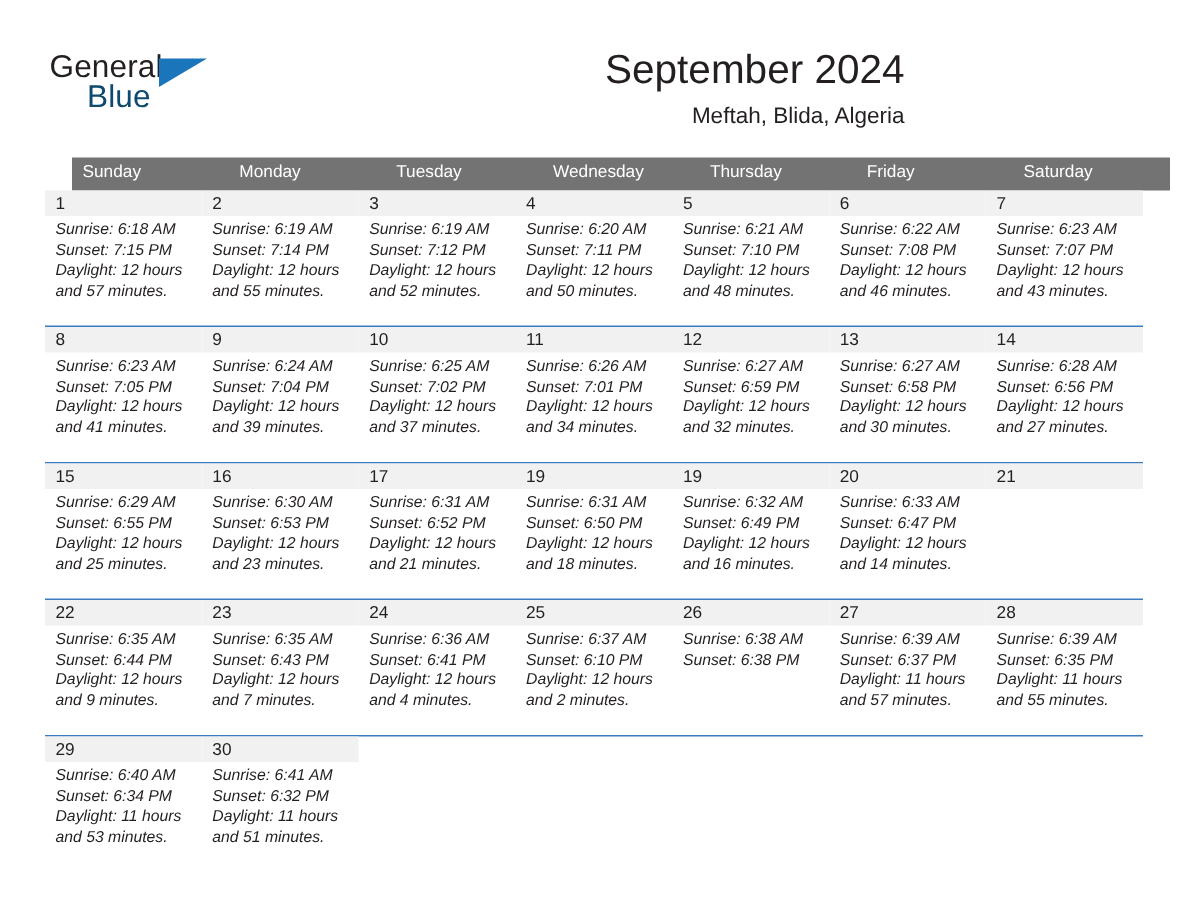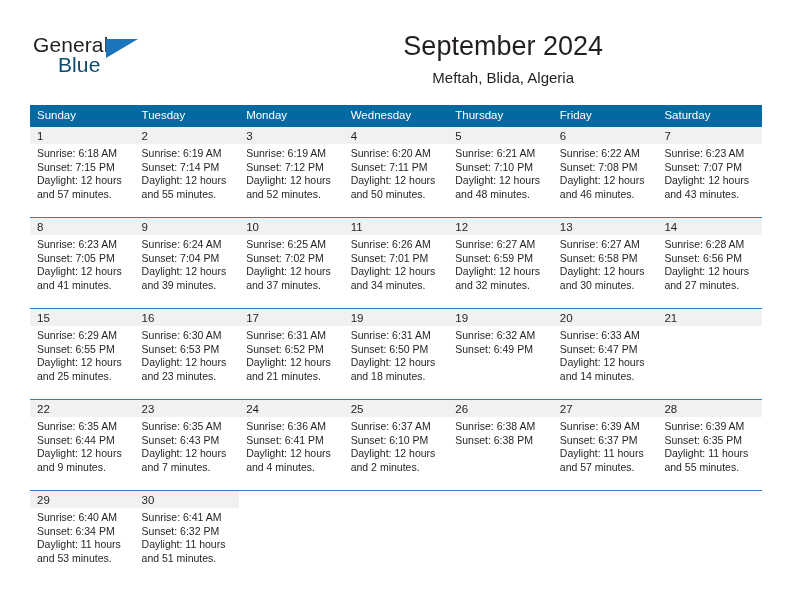--- a/index.html
+++ b/index.html
@@ -63,21 +63,21 @@
     width: 0;
     height: 0;
     border-left: 32px solid #1b75bb;
     border-bottom: 19px solid transparent;
   }
 
   .title-block {
     position: absolute;
     right: 33px;
     top: 30px;
-    text-align: center;
+    text-align: right;
   }
   .cal-title {
     font-size: 27px;
     color: #231f20;
     line-height: 32px;
     white-space: nowrap;
     font-weight: normal;
     margin: 0;
   }
   .cal-subtitle {
@@ -92,21 +92,22 @@
   
   .calendar {
     position: absolute;
     left: 30px;
     top: 105px;
     width: 732px;
   }
   .dow-row {
     display: flex;
     width: 732px;
-    background: #0369a1;
+    background: #737373;
+    margin-left: 18px;
   }
   .dow-cell {
     width: 104.57px;
     box-sizing: border-box;
     padding: 3px 0 4px 7px;
     font-size: 11.5px;
     color: #ffffff;
     line-height: 15px;
     white-space: nowrap;
   }
@@ -132,20 +133,21 @@
     padding: 1px 0 0 7px;
     font-size: 11.5px;
     color: #231f20;
     line-height: 16px;
   }
   .day-body {
     padding: 3px 4px 0 7px;
     font-size: 10.5px;
     line-height: 13.6px;
     color: #231f20;
+    font-style: italic;
   }
   .day-body div {
     white-space: nowrap;
   }
   .day-body .daylight-wrap {
     white-space: normal;
   }
 </style>
 </head>
 <body>
@@ -163,22 +165,22 @@
     <div class="title-block">
       <h1 class="cal-title">September 2024</h1>
       <h2 class="cal-subtitle">Meftah, Blida, Algeria</h2>
     </div>
 
   </div>
 
   <div class="calendar">
     <div class="dow-row" id="dow-row">
         <div class="dow-cell">Sunday</div>
+        <div class="dow-cell">Monday</div>
         <div class="dow-cell">Tuesday</div>
-        <div class="dow-cell">Monday</div>
         <div class="dow-cell">Wednesday</div>
         <div class="dow-cell">Thursday</div>
         <div class="dow-cell">Friday</div>
         <div class="dow-cell">Saturday</div>
       </div>
     <div id="weeks-container">
         <div class="week-row first">
           <div class="day-cell">
             <div class="daynum-bar">1</div>
             <div class="day-body">
@@ -325,20 +327,21 @@
               <div>Sunrise: 6:31 AM</div>
               <div>Sunset: 6:50 PM</div>
               <div class="daylight-wrap">Daylight: 12 hours and 18 minutes.</div>
             </div>
           </div>
           <div class="day-cell">
             <div class="daynum-bar">19</div>
             <div class="day-body">
               <div>Sunrise: 6:32 AM</div>
               <div>Sunset: 6:49 PM</div>
+              <div class="daylight-wrap">Daylight: 12 hours and 16 minutes.</div>
             </div>
           </div>
           <div class="day-cell">
             <div class="daynum-bar">20</div>
             <div class="day-body">
               <div>Sunrise: 6:33 AM</div>
               <div>Sunset: 6:47 PM</div>
               <div class="daylight-wrap">Daylight: 12 hours and 14 minutes.</div>
             </div>
           </div>

